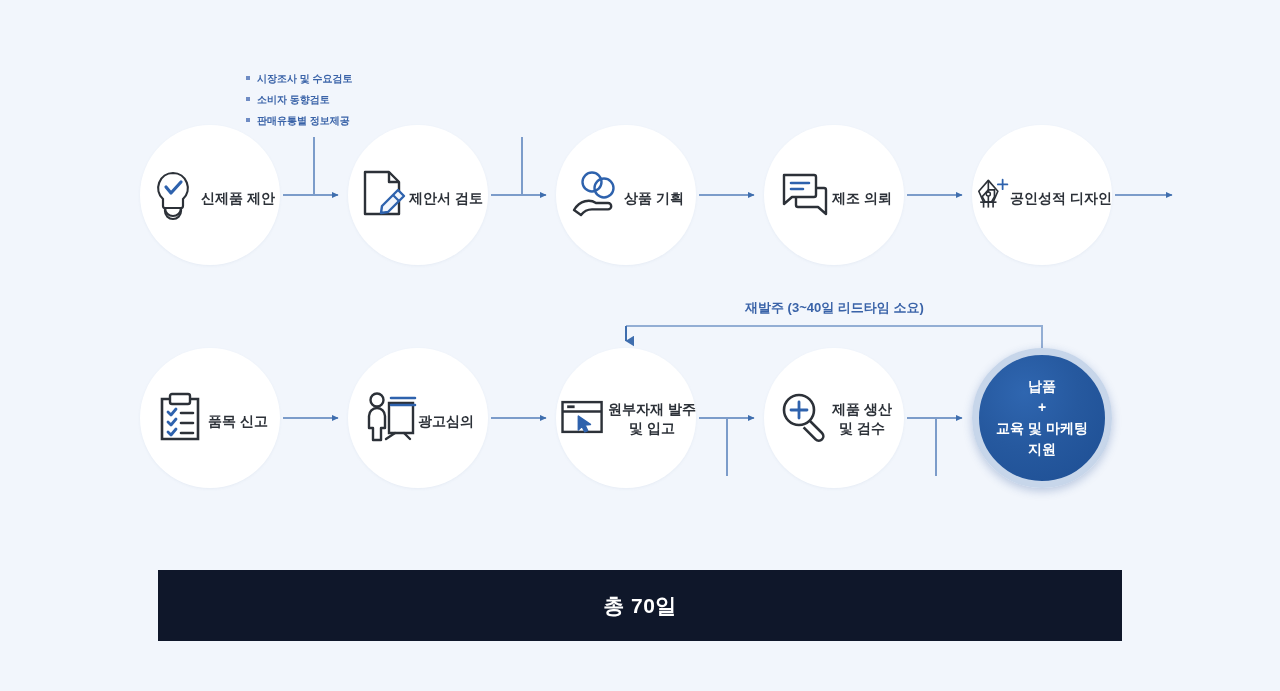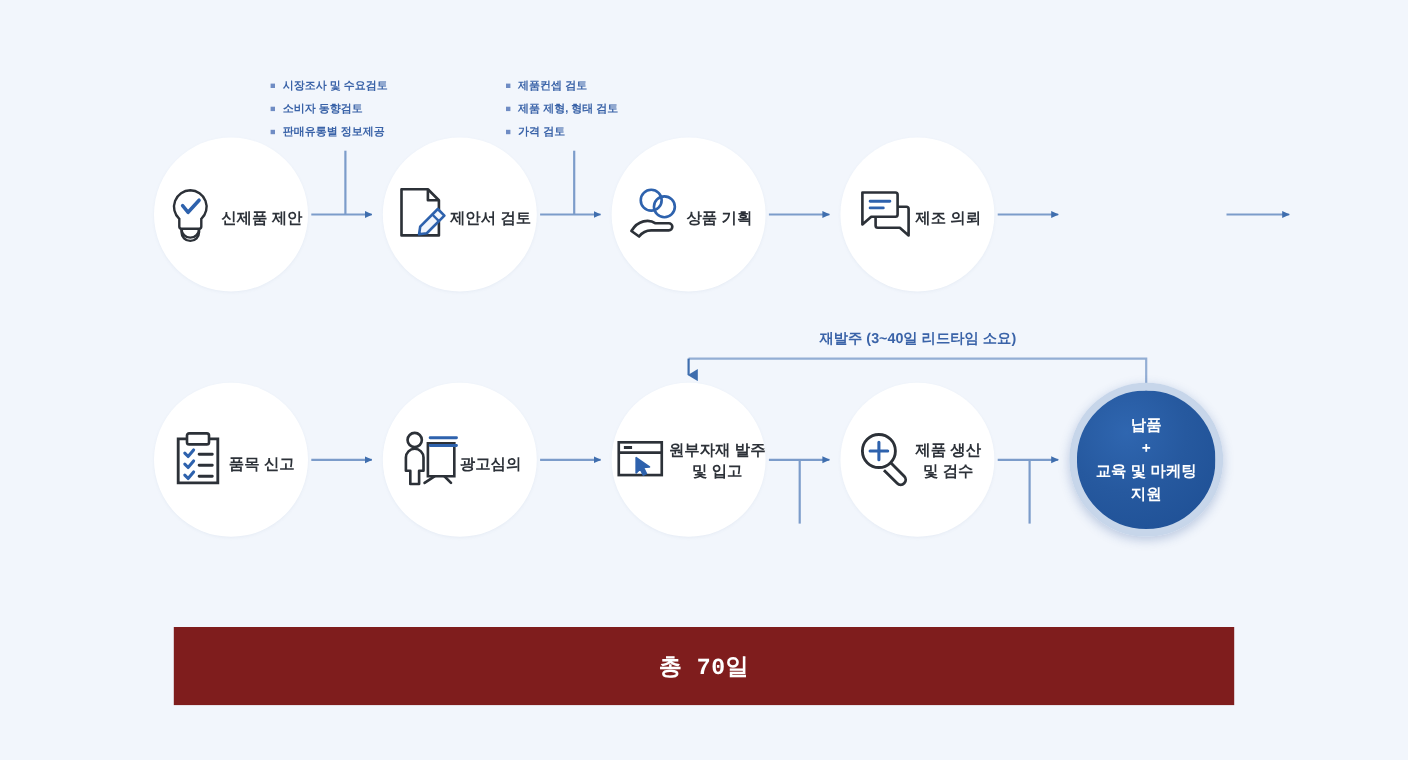--- a/index.html
+++ b/index.html
@@ -55,21 +55,21 @@
 
   
   .loop-label{
     position:absolute;font-size:13px;font-weight:700;color:#3a63a8;
     white-space:nowrap;
   }
 
   
   .banner{
     position:absolute;left:158px;top:570px;width:964px;height:71px;
-    background:#7f1d1d;display:flex;align-items:center;justify-content:center;font-family:Liberation Mono, monospace;
+    background:#0f172a;display:flex;align-items:center;justify-content:center;
   }
   .banner .txt{color:#ffffff;font-size:21px;font-weight:700;letter-spacing:.5px;}
 </style>
 </head>
 <body>
 
 <div id="stage">
 
   <svg id="wires" viewBox="0 0 1280 691" width="1280" height="691">
     <defs>
@@ -105,25 +105,20 @@
       <path d="M626,326 L626,341" stroke="#3f6eae" marker-end="url(#ahd)"></path>
     </g>
   </svg>
 
   <div class="note" style="left:246px;top:68px;">
     <div class="line">시장조사 및 수요검토</div>
     <div class="line">소비자 동향검토</div>
     <div class="line">판매유통별 정보제공</div>
   </div>
 
-  <div class="note" style="left:460px;top:68px;">
-    <div class="line">제품컨셉 검토</div>
-    <div class="line">제품 제형, 형태 검토</div>
-    <div class="line">가격 검토</div>
-  </div>
 
   <div class="node" style="left:140px;top:125px;">
     <svg class="ico" viewBox="0 0 56 56">
       <path d="M28 7 a15 15 0 0 1 10 26 l0 7 a2 2 0 0 1 -2 2 l-16 0 a2 2 0 0 1 -2 -2 l0 -7 A15 15 0 0 1 28 7 z" fill="none" stroke="#2c3138" stroke-width="2.2"></path>
       <path d="M20 42 a8 8 0 0 0 16 0" fill="none" stroke="#2c3138" stroke-width="2.2"></path>
       <path d="M20 42 l0 3 a8 8 0 0 0 16 0 l0 -3" fill="none" stroke="#2c3138" stroke-width="2.2"></path>
       <path d="M21 21 l5 6 l10 -11" fill="none" stroke="#2e62ad" stroke-width="3.2" stroke-linecap="round" stroke-linejoin="round"></path>
     </svg>
     <div class="cap">신제품 제안</div>
   </div>
@@ -149,20 +144,34 @@
 
   <div class="node" style="left:764px;top:125px;justify-content:center;">
     <svg class="ico" viewBox="0 0 56 56">
       <path d="M8 9 L38 9 a2 2 0 0 1 2 2 L40 29 a2 2 0 0 1 -2 2 L16 31 L8 38 Z" fill="none" stroke="#2c3138" stroke-width="2.4" stroke-linejoin="round"></path>
       <path d="M15 17 L33 17 M15 23 L27 23" stroke="#2e62ad" stroke-width="2.6" stroke-linecap="round"></path>
       <path d="M40 22 L48 22 a2 2 0 0 1 2 2 L50 48 L42 41 L22 41 a2 2 0 0 1 -2 -2 L20 31" fill="none" stroke="#2c3138" stroke-width="2.4" stroke-linejoin="round"></path>
     </svg>
     <div class="cap">제조 의뢰</div>
   </div>
 
+  <div class="node" style="left:972px;top:125px;">
+    <svg class="ico" viewBox="0 0 56 56">
+      <path d="M24 22 L33 22 L33 32 L28.5 40 L19.5 40 L15 32 Z" fill="none" stroke="#2c3138" stroke-width="2.4" transform="rotate(0)"></path>
+      <path d="M24 8 L38 24 L31 40 L17 40 L10 24 Z" fill="none" stroke="#2c3138" stroke-width="2.4" stroke-linejoin="round"></path>
+      <line x1="24" y1="8" x2="24" y2="26" stroke="#2c3138" stroke-width="2.4"></line>
+      <circle cx="24" cy="28" r="3" fill="none" stroke="#2c3138" stroke-width="2.2"></circle>
+      <line x1="24" y1="31" x2="24" y2="48" stroke="#2c3138" stroke-width="2.4"></line>
+      <line x1="12" y1="40" x2="36" y2="40" stroke="#2c3138" stroke-width="2.4"></line>
+      <line x1="17" y1="40" x2="17" y2="48" stroke="#2c3138" stroke-width="2.4"></line>
+      <line x1="31" y1="40" x2="31" y2="48" stroke="#2c3138" stroke-width="2.4"></line>
+      <path d="M45 7 L45 21 M38 14 L52 14" stroke="#2e62ad" stroke-width="2.6" stroke-linecap="round"></path>
+    </svg>
+    <div class="cap">공인성적 디자인</div>
+  </div>
 
   <div class="loop-label" style="left:745px;top:299px;">재발주 (3~40일 리드타임 소요)</div>
 
   <div class="node" style="left:140px;top:348px;">
     <svg class="ico" viewBox="0 0 56 56">
       <path d="M10 10 L46 10 L46 50 L10 50 Z" fill="none" stroke="#2c3138" stroke-width="2.6"></path>
       <path d="M20 5 L36 5 a2 2 0 0 1 2 2 L38 13 a2 2 0 0 1 -2 2 L20 15 a2 2 0 0 1 -2 -2 L18 7 a2 2 0 0 1 2 -2 z" fill="#ffffff" stroke="#2c3138" stroke-width="2.4"></path>
       <path d="M16 23 l3 3 l5 -6 M16 33 l3 3 l5 -6 M16 43 l3 3 l5 -6" fill="none" stroke="#2e62ad" stroke-width="2.8" stroke-linecap="round" stroke-linejoin="round"></path>
       <path d="M29 24 L41 24 M29 34 L41 34 M29 44 L41 44" stroke="#2c3138" stroke-width="2.6" stroke-linecap="round"></path>
     </svg>

